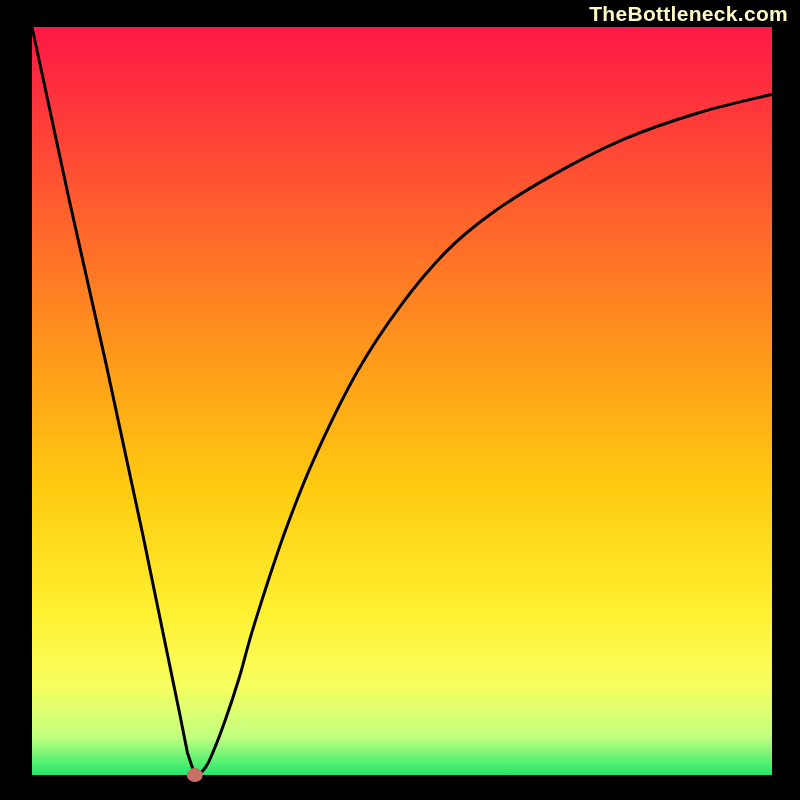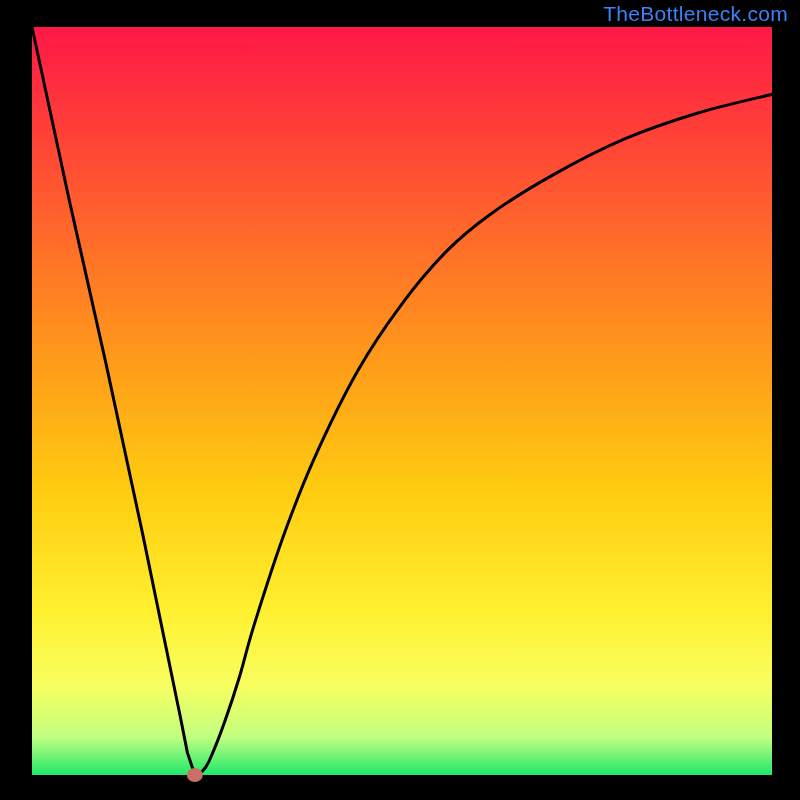--- a/index.html
+++ b/index.html
@@ -16,24 +16,24 @@
     top: 0;
     left: 0;
     width: 800px;
     height: 800px;
     box-sizing: border-box;
   }
   .watermark {
     position: absolute;
     top: 2px;
     right: 12px;
-    color: #3b82f6;
+    color: #fef9c3;
     font-size: 21px;
     letter-spacing: 0.3px;
-    font-weight: 400;
+    font-weight: 700;
     z-index: 5;
   }
   svg {
     display: block;
   }
 </style>
 </head>
 <body>
 
 <div class="frame">

